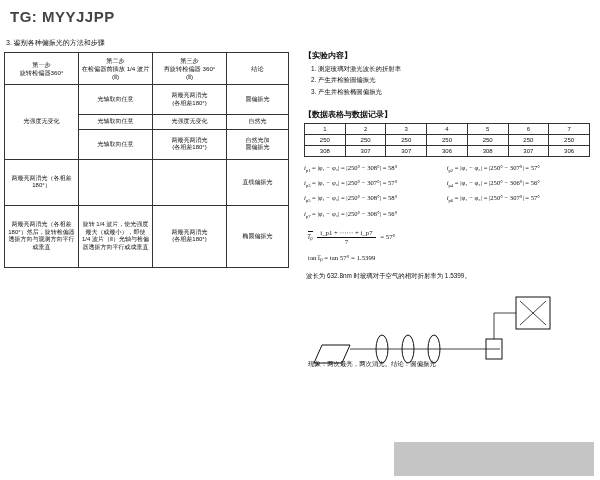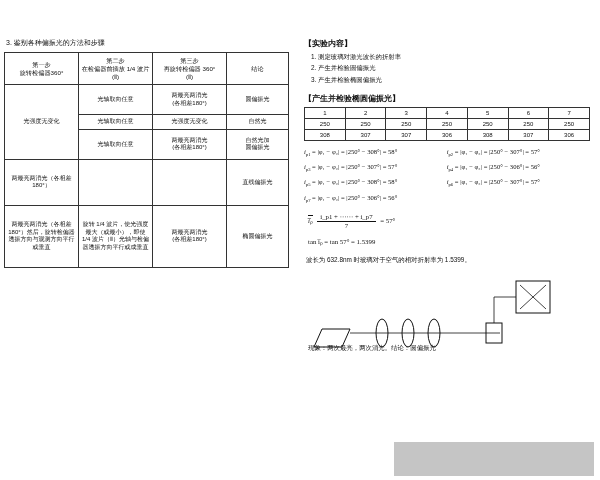--- a/index.html
+++ b/index.html
@@ -64,21 +64,21 @@
   }
   .tall { height: 30px; }
   .vtall { height: 46px; }
   .vvtall { height: 62px; }
 
   
   .box-head {
     font-size: 8px;
     font-weight: bold;
     color: #111;
-    margin: 0 0 3px 0;
+    margin: 12px 0 3px 0;
   }
   ol.exp {
     margin: 0 0 8px 0;
     padding-left: 14px;
   }
   ol.exp li {
     font-size: 6.4px;
     color: #111;
     line-height: 1.6;
     margin-bottom: 1px;
@@ -163,20 +163,21 @@
     border-top: 1px solid #111;
     display: inline-block;
     padding-top: 0px;
   }
 </style>
 </head>
 <body>
 
 <div id="page">
 
+  <div class="watermark-top">TG: MYYJJPP</div>
 
   <div class="doc-area">
 
     <div class="col-left">
       <div class="section-title">3. 鉴别各种偏振光的方法和步骤</div>
 
       <table class="main">
         <colgroup>
           <col style="width:74px">
           <col style="width:74px">
@@ -240,21 +241,21 @@
 
     <div class="col-right">
 
       <div class="box-head">【实验内容】</div>
       <ol class="exp">
         <li>测定玻璃对激光波长的折射率</li>
         <li>产生并检验圆偏振光</li>
         <li>产生并检验椭圆偏振光</li>
       </ol>
 
-      <div class="box-head">【产生并检验椭圆偏振光】</div>
+      <div class="box-head">【数据表格与数据记录】</div>
       <table class="data">
         <tbody>
             <tr>
           <td>1</td>
           <td>2</td>
           <td>3</td>
           <td>4</td>
           <td>5</td>
           <td>6</td>
           <td>7</td>

